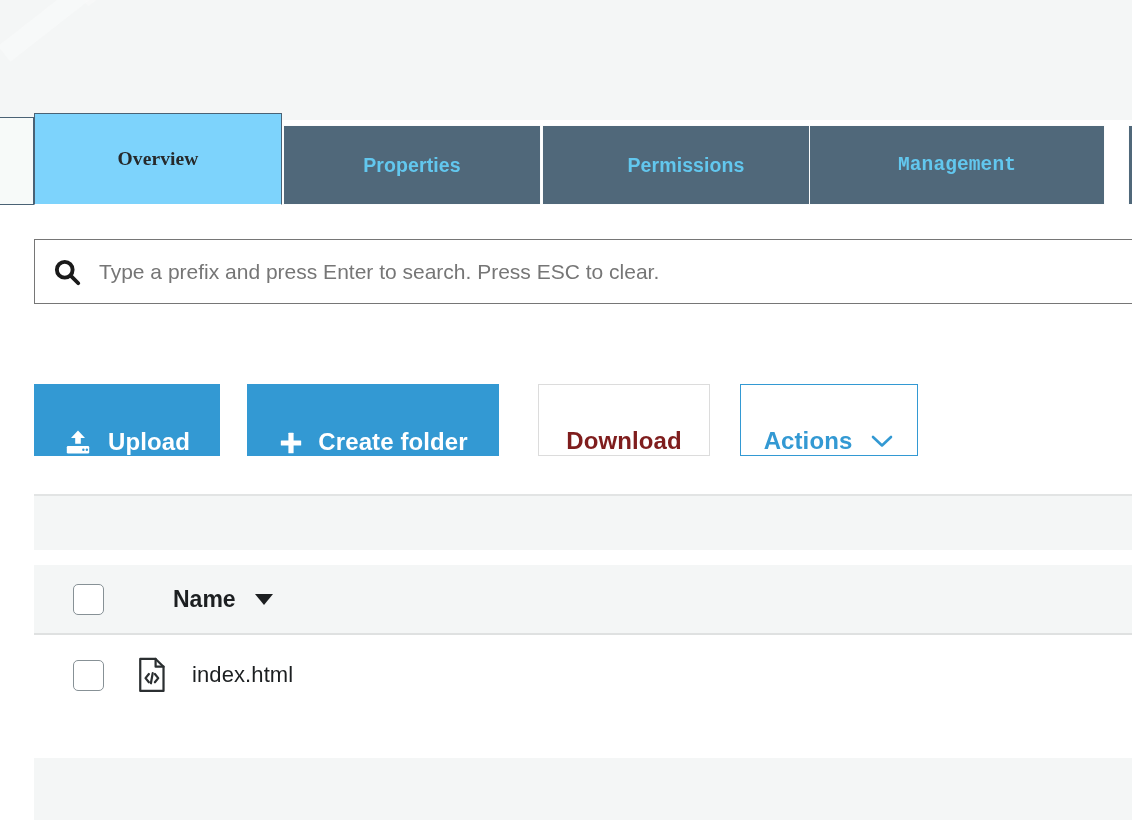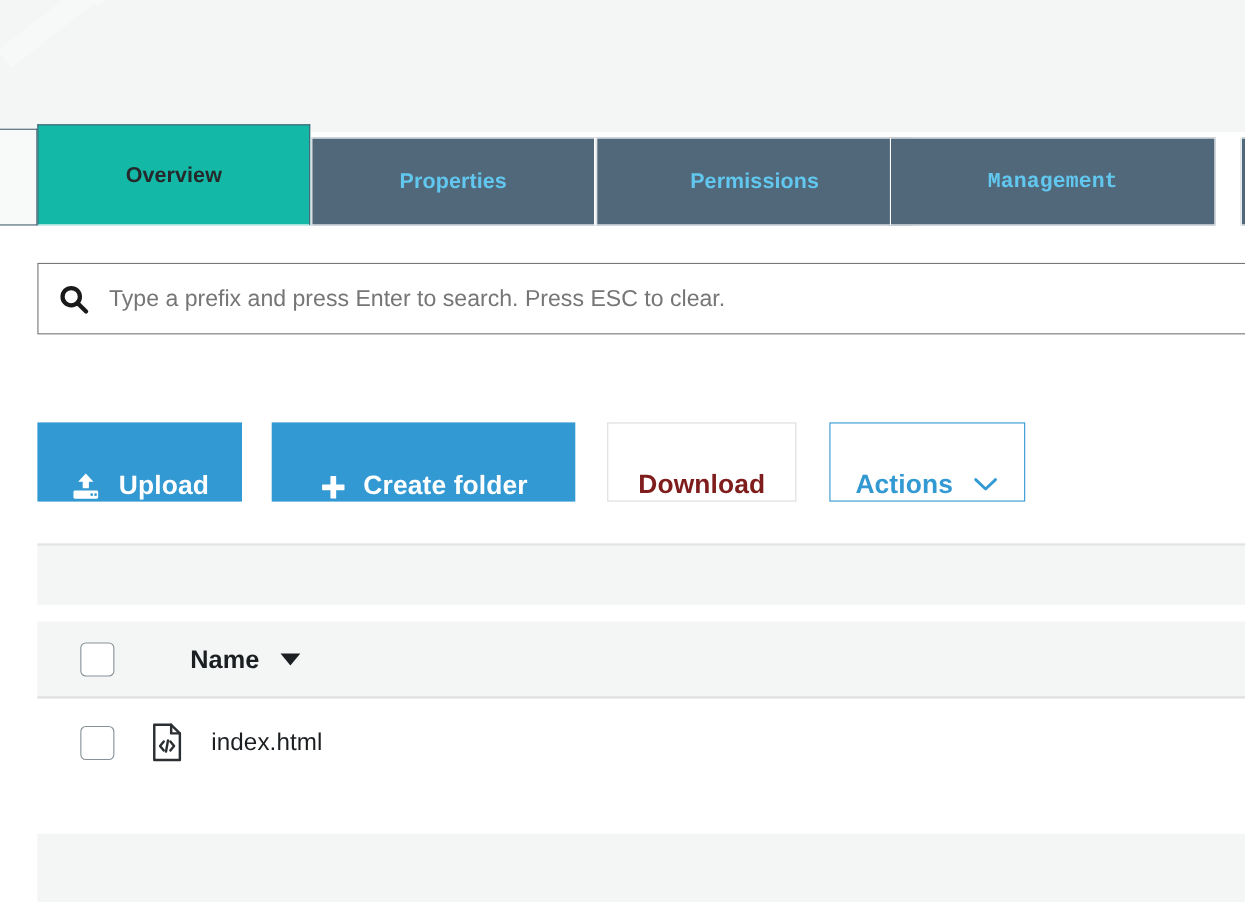--- a/index.html
+++ b/index.html
@@ -90,26 +90,27 @@
   }
 
   .tab.inactive {
     background: #50687a;
     color: #62c7ee;
     height: 80px;
     border-color: #fbfcfc;
     border-width: 1px;
   }
   .tab.active {
-    background: #14b8a6;
+    background: #7dd3fc;
     color: #26292b;
     height: 92px;
     border: 1px solid #4a6275;
     border-bottom: 1px solid #ffffff;
     z-index: 6;
+    font-family: Liberation Serif, serif;
   }
   .tab.cut-left {
     background: #f7faf9;
     border: 1px solid #4a6275;
     border-left: none;
     height: 88px;
   }
   .tab.cut-right {
     background: #50687a;
     border-color: #fbfcfc;
@@ -193,21 +194,21 @@
     cursor: pointer;
     letter-spacing: 0.1px;
     white-space: nowrap;
   }
   .btn-primary {
     background: #3399d3;
     color: #ffffff;
     padding: 0 26px;
   }
   .btn-upload  { width: 186px; margin-right: 27px; }
-  .btn-create  { width: 276px; margin-right: 29px; }
+  .btn-create  { width: 252px; margin-right: 39px; }
 
   .btn-disabled {
     background: #ffffff;
     color: #7f1d1d;
     border: 1px solid #dcdcdc;
     width: 172px;
     margin-right: 30px;
     cursor: default;
   }
   .btn-outline {

